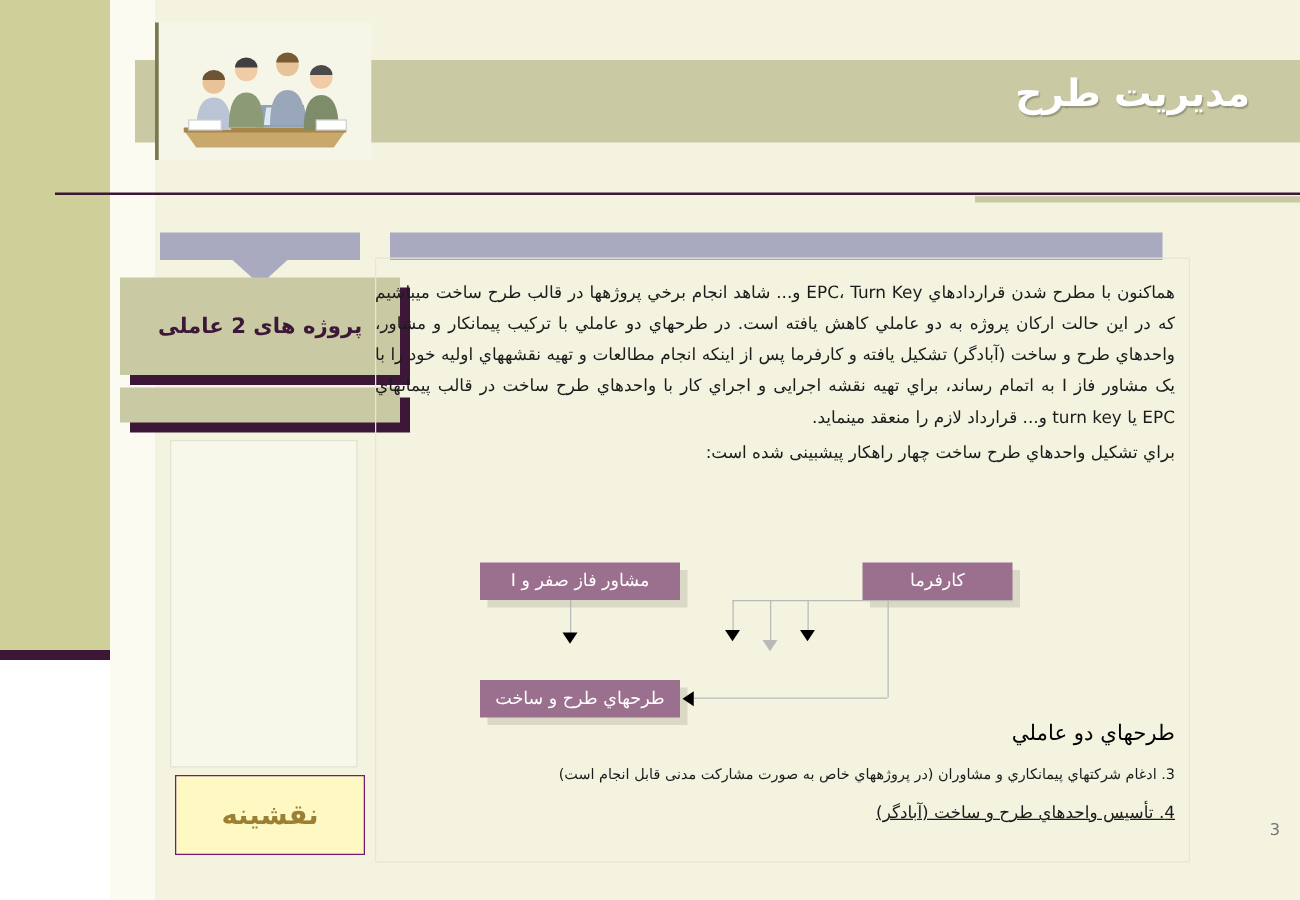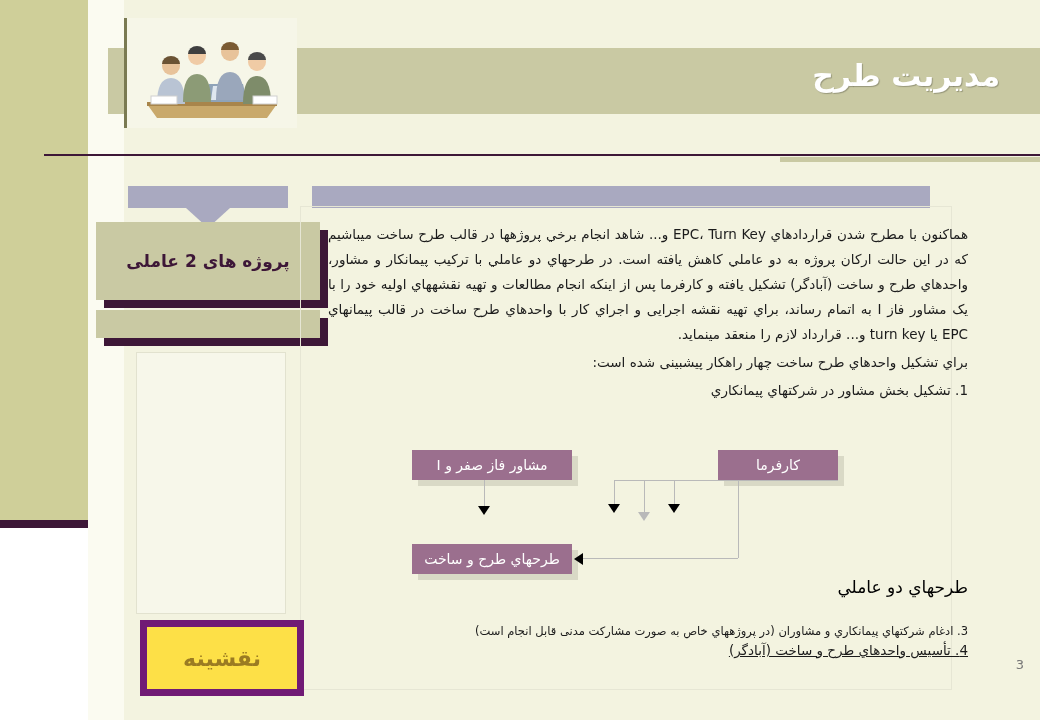--- a/index.html
+++ b/index.html
@@ -95,21 +95,21 @@
   .left-panel-1-sh{
     position:absolute;left:104px;top:318px;width:224px;height:28px;
     background:#3d1737;
   }
   .left-tall{
     position:absolute;left:136px;top:352px;width:148px;height:260px;
     background:#f7f7ea;border:1px solid #e2e2cf;
   }
   
   .content{
-    position:absolute;left:300px;top:222px;width:640px;height:460px;margin-left:28px;
+    position:absolute;left:300px;top:222px;width:640px;height:460px;
   }
   .para{
     position:absolute;
     color:#1b1b1b;
     text-align:justify;
     direction:rtl;
   }
   #p-intro{
     left:0;top:0;width:640px;
     font-size:13.5px;line-height:25px;
@@ -118,21 +118,21 @@
     left:0;top:128px;width:640px;
     font-size:13.5px;line-height:25px;text-align:right;
   }
   #p-item1{
     left:0;top:160px;width:640px;font-size:13.5px;text-align:right;
   }
   #p-item2{
     left:0;top:192px;width:640px;font-size:13.5px;text-align:right;
   }
   #p-item3{
-    left:0;top:402px;width:640px;font-size:11.5px;text-align:right;
+    left:0;top:390px;width:640px;font-size:11.5px;text-align:right;
   }
   #p-item4{
     left:0;top:420px;width:640px;font-size:13.5px;text-align:right;text-decoration:underline;
   }
   .caption{
     position:absolute;left:0;top:355px;width:640px;
     text-align:right;font-size:17px;color:#000000;
   }
   
   .diagram{position:absolute;left:0;top:222px;width:640px;height:140px;}
@@ -159,21 +159,21 @@
     border-top:9px solid #b9b9b9;
   }
   .arrow-left{
     position:absolute;width:0;height:0;
     border-top:6px solid transparent;border-bottom:6px solid transparent;
     border-right:9px solid #000000;
   }
   
   .logo{
     position:absolute;left:140px;top:620px;width:150px;height:62px;
-    background:#fde047;border:7px solid #701a75;
+    background:#fef9c3;border:1px solid #701a75;
     overflow:hidden;
   }
   .logo-text{
     position:absolute;left:0;top:0;width:150px;height:62px;
     display:flex;align-items:center;justify-content:center;
     color:#8a6a1c;font-size:22px;font-weight:bold;opacity:.85;
   }
   .page-num{
     position:absolute;right:16px;bottom:48px;
     color:#777;font-size:13px;
@@ -241,21 +241,20 @@
 
   <div class="left-panel-1-sh"></div>
   <div class="left-panel-1"></div>
   <div class="left-tall"></div>
 
   <div class="inner-frame"></div>
 
   <div class="content">
     <div class="para" id="p-intro">هماکنون با مطرح شدن قراردادهاي EPC، Turn Key و... شاهد انجام برخي پروژهها در قالب طرح ساخت ميباشيم که در این حالت ارکان پروژه به دو عاملي کاهش یافته است. در طرحهاي دو عاملي با ترکیب پیمانکار و مشاور، واحدهاي طرح و ساخت (آبادگر) تشکیل یافته و کارفرما پس از اینکه انجام مطالعات و تهیه نقشههاي اولیه خود را با یک مشاور فاز I به اتمام رساند، براي تهیه نقشه اجرایی و اجراي کار با واحدهاي طرح ساخت در قالب پیمانهاي EPC یا turn key و... قرارداد لازم را منعقد مينماید.</div>
     <div class="para" id="p-four">براي تشکیل واحدهاي طرح ساخت چهار راهکار پیشبینی شده است:</div>
-    <div class="para" id="p-item1">1. تشکیل بخش مشاور در شرکتهاي پیمانکاري</div>
 
     <div class="diagram">
       <div class="dbox" id="box-consultant">مشاور فاز صفر و I</div>
       <div class="dbox" id="box-employer">کارفرما</div>
       <div class="dbox" id="box-units">طرحهاي طرح و ساخت</div>
 
       <div class="dline" style="left:286px;top:36px;width:1px;height:26px;"></div>
       <div class="dline" style="left:316px;top:36px;width:1px;height:34px;"></div>
       <div class="dline" style="left:346px;top:36px;width:1px;height:26px;"></div>
       <div class="dline" style="left:286px;top:36px;width:224px;height:1px;"></div>

